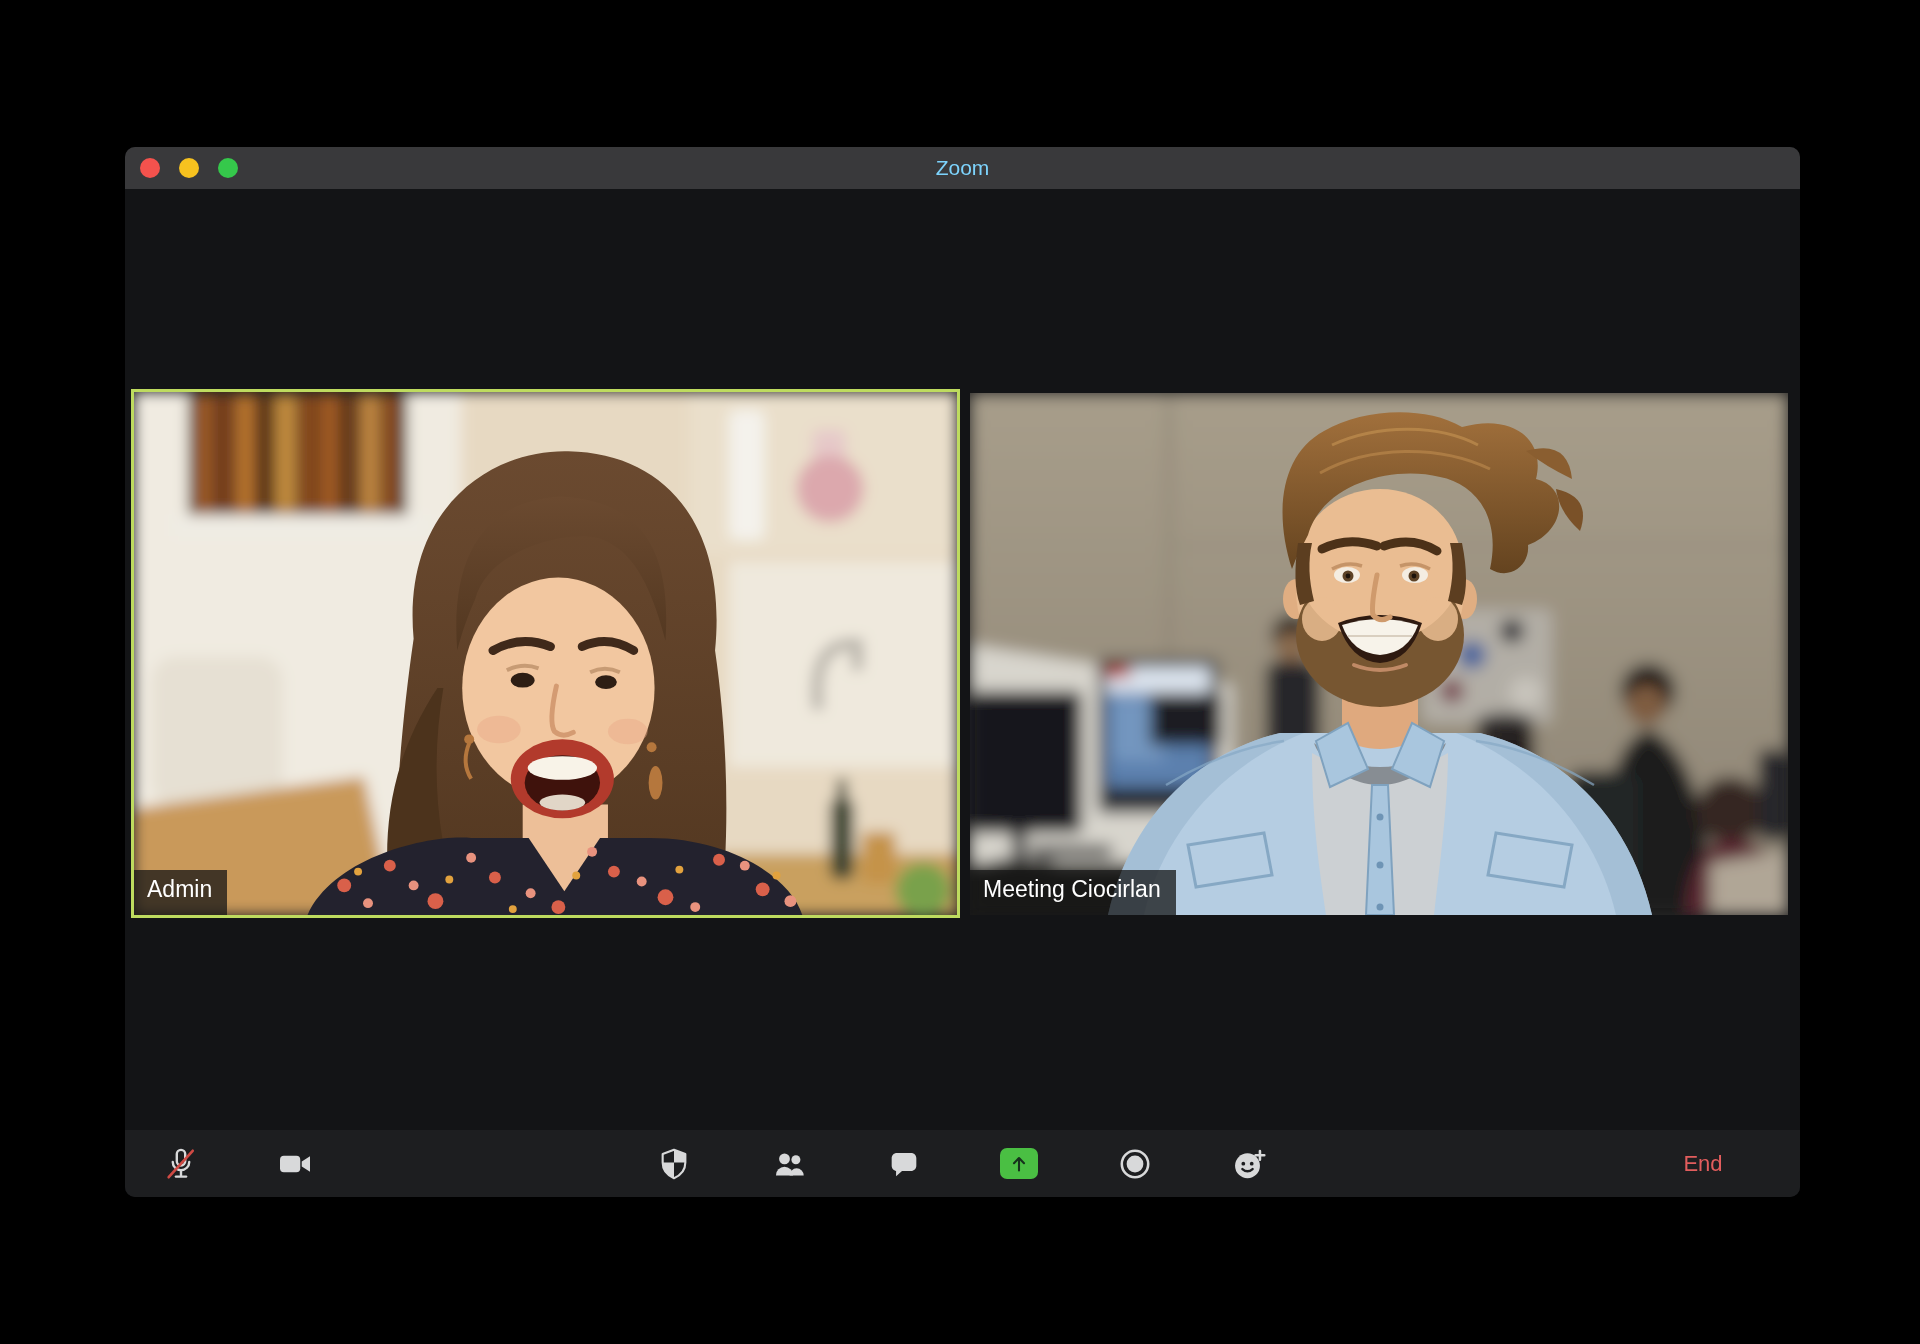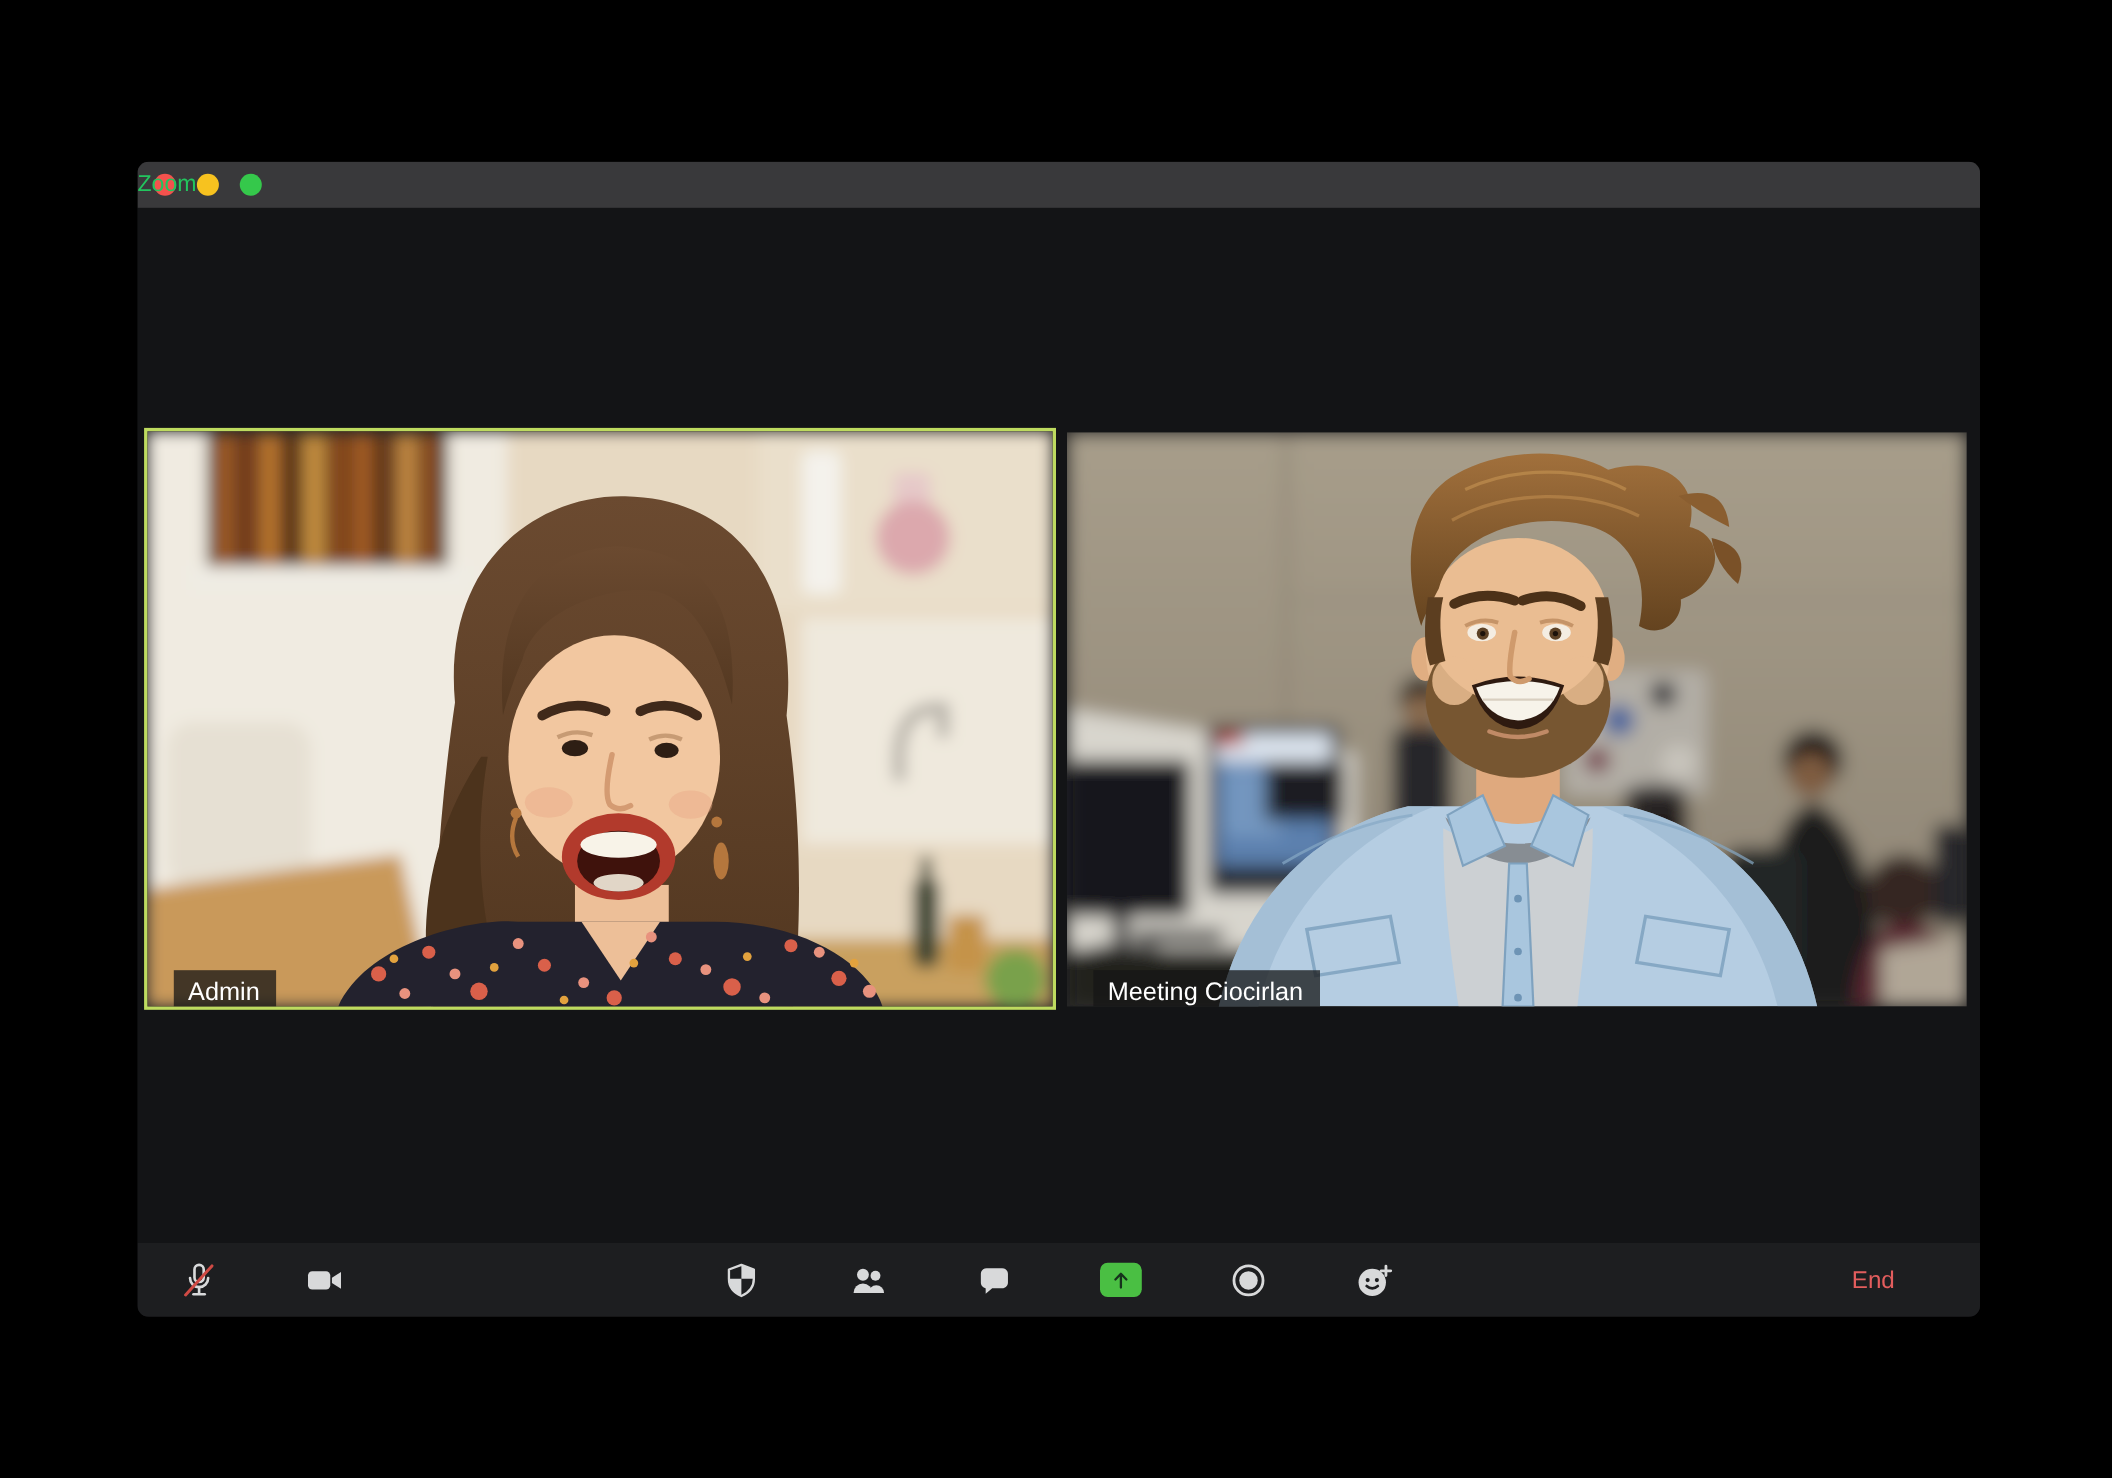--- a/index.html
+++ b/index.html
@@ -8,30 +8,30 @@
   .window{position:absolute;left:125px;top:147px;width:1675px;height:1050px;
           background:#141416;border-radius:10px;overflow:hidden;}
   
   .titlebar{position:relative;height:42px;background:#39393b;}
   .traffic{position:absolute;top:11px;left:15px;display:flex;gap:19px;}
   .light{width:20px;height:20px;border-radius:50%;}
   .light.red{background:#f4524d;}
   .light.yellow{background:#f7c21f;}
   .light.green{background:#35c84b;}
   .title{position:absolute;left:0;right:0;top:0;height:32px;line-height:42px;
-         text-align:left;color:#22c55e;font-size:21px;}
+         text-align:center;color:#7dd3fc;font-size:21px;}
   
   .content{position:relative;height:941px;background:#131416;}
   .tile{position:absolute;overflow:hidden;background:#222;}
   .tile.active{left:6px;top:200px;width:829px;height:529px;
                border:3px solid #bedb5f;box-sizing:border-box;}
   .tile.passive{left:845px;top:204px;width:818px;height:522px;}
   .tile svg.photo{position:absolute;inset:0;width:100%;height:100%;display:block;}
   .nametag{position:absolute;left:0;bottom:0;background:rgba(22,22,22,0.75);
-           color:#ffffff;font-size:23px;padding:6px 15px 0 13px;margin-left:24px;}
+           color:#ffffff;font-size:23px;padding:6px 15px 12px 13px;}
   
   .toolbar{position:absolute;left:0;right:0;bottom:0;height:67px;background:#1d1e20;}
   .tbtn{position:absolute;top:50%;transform:translate(-50%,-50%);width:54px;height:54px;
         display:flex;align-items:center;justify-content:center;background:none;border:none;
         cursor:pointer;padding:0;}
   .tbtn svg{display:block;}
   .sharebox{width:38px;height:31px;background:#4abf43;border-radius:7px;
             display:flex;align-items:center;justify-content:center;}
   .endbtn{position:absolute;top:0;height:67px;line-height:67px;transform:translateX(-50%);
           background:none;border:none;color:#e25d5d;font-size:22px;font-weight:500;

